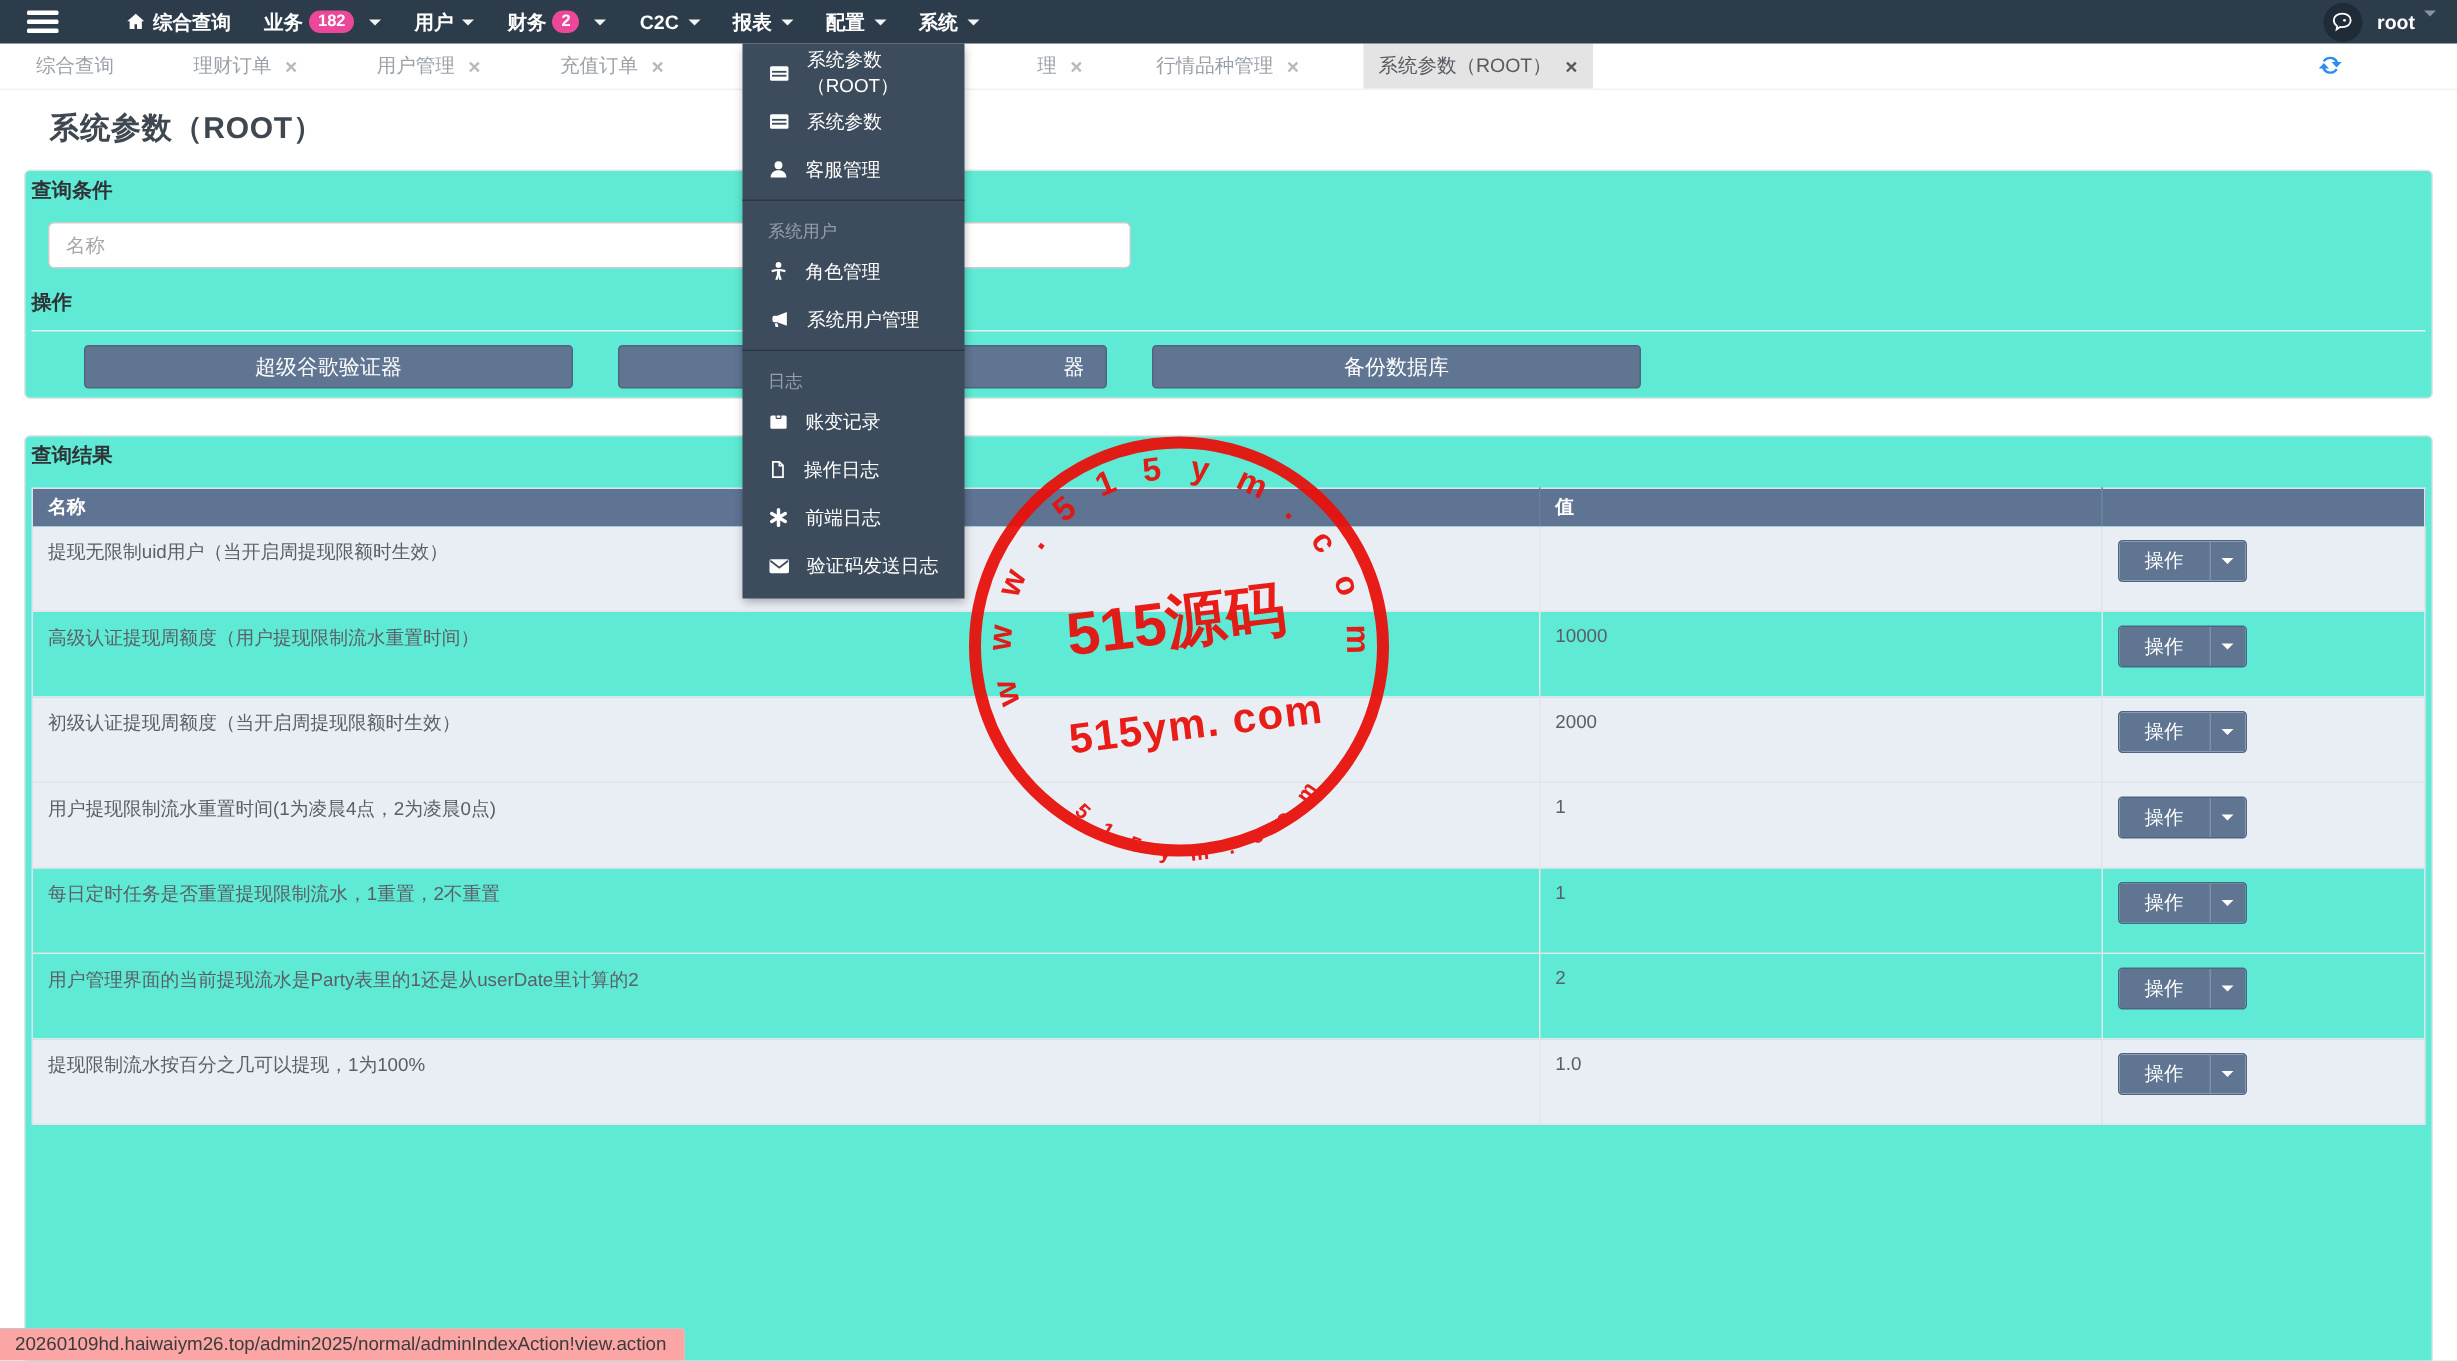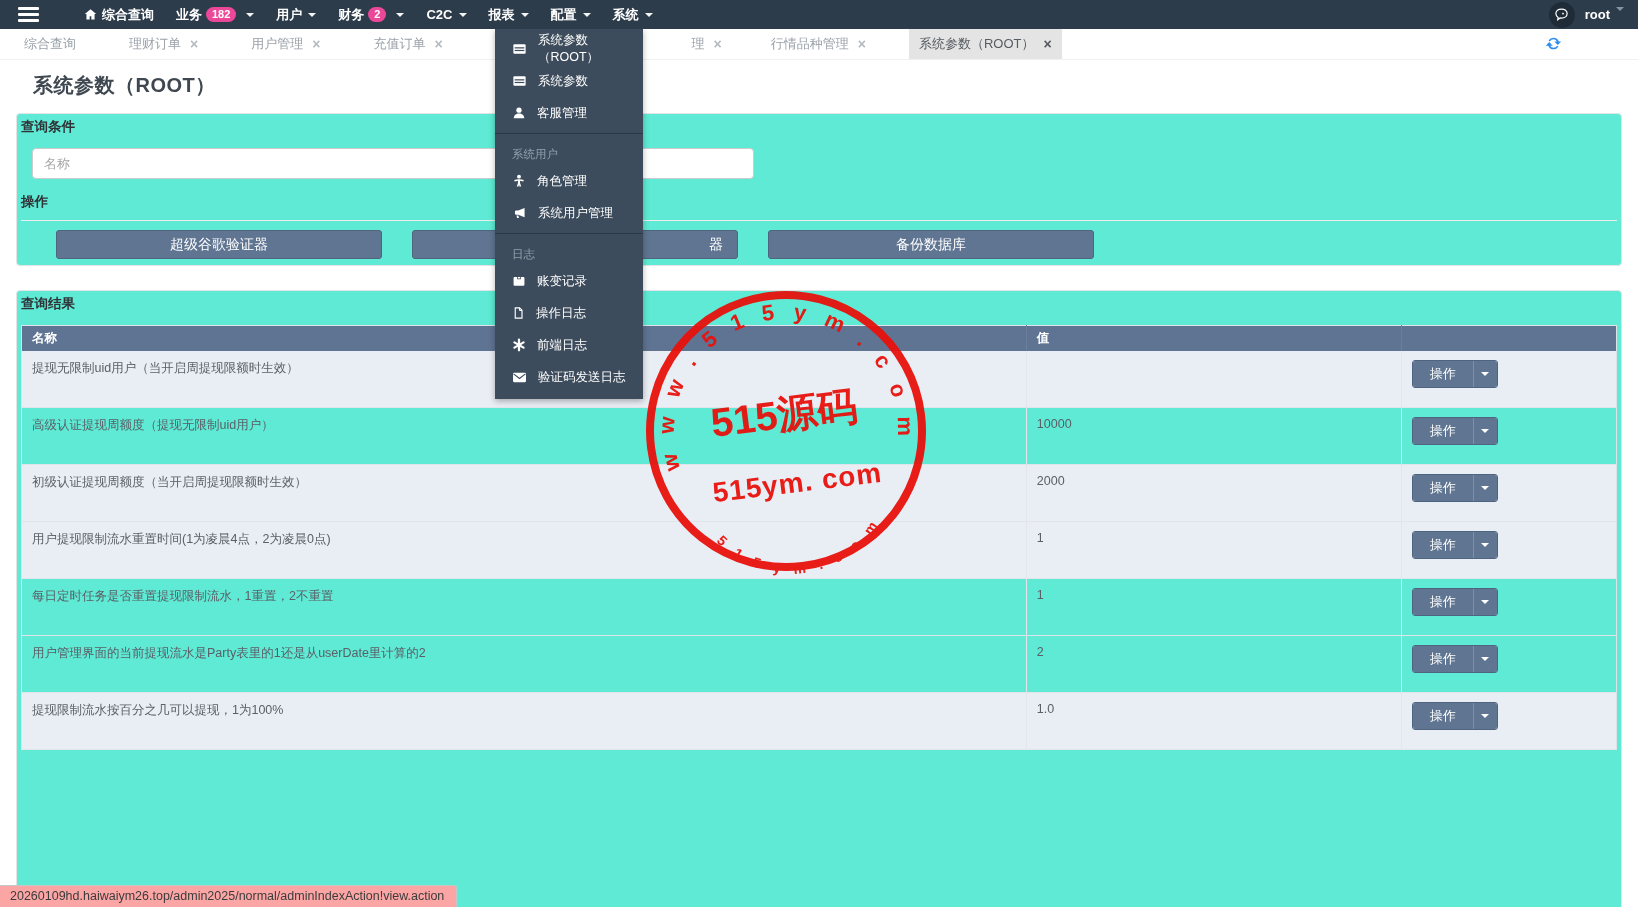--- a/index.html
+++ b/index.html
@@ -301,21 +301,21 @@
           <td>提现无限制uid用户（当开启周提现限额时生效）</td>
           <td></td>
           <td><span class="split-btn">
               <span class="main">操作</span>
               <span class="arrow">
                 <i></i>
               </span>
             </span></td>
         </tr>
         <tr class="">
-          <td>高级认证提现周额度（提现无限制uid用户）</td>
+          <td>高级认证提现周额度（用户提现限制流水重置时间）</td>
           <td>10000</td>
           <td><span class="split-btn">
               <span class="main">操作</span>
               <span class="arrow">
                 <i></i>
               </span>
             </span></td>
         </tr>
         <tr class="stripe">
           <td>初级认证提现周额度（当开启周提现限额时生效）</td>

